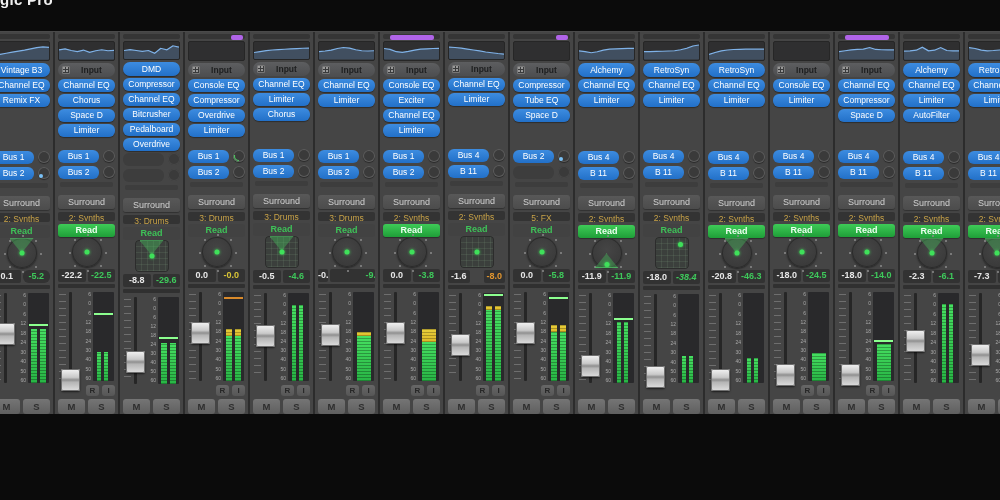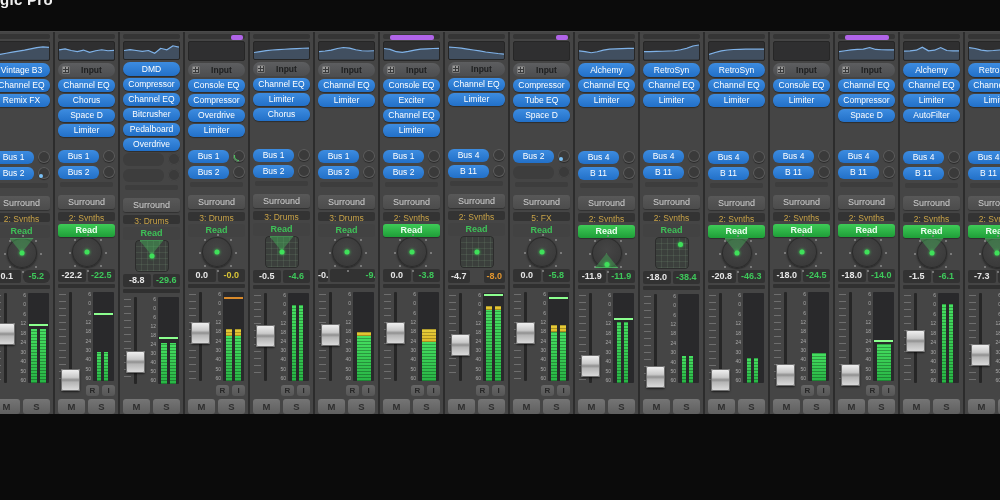--- a/index.html
+++ b/index.html
@@ -638,21 +638,21 @@
         <div class="emptysend"></div>
         <div class="surround">Surround</div>
         <div class="group">2: Synths</div>
         <div class="autom off">Read</div>
         <div class="panarea">
           <div class="sqpan">
             <div class="pdot center"></div>
           </div>
         </div>
         <div class="values">
-          <div class="vbox">-4.7</div>
+          <div class="vbox">-1.6</div>
           <div class="vbox" style="color: rgb(226, 150, 47); margin-left: 12px;">-8.0</div>
         </div>
         <div class="grlane"></div>
         <div class="faderzone">
           <div class="ruler"></div>
           <div class="ftrack"></div>
           <div class="fcap" style="top: 42.715px;"></div>
           <div class="scalecol">
             <div>6</div>
             <div>0</div>
@@ -851,21 +851,21 @@
         <div class="surround">Surround</div>
         <div class="group">2: Synths</div>
         <div class="autom off">Read</div>
         <div class="panarea">
           <div class="sqpan">
             <div class="pdot topright"></div>
           </div>
         </div>
         <div class="values">
           <div class="vbox">-18.0</div>
-          <div class="vbox" style="color: rgb(62, 201, 91);">-38.4</div>
+          <div class="vbox" style="color: rgb(62, 201, 91); font-style: italic;">-38.4</div>
         </div>
         <div class="grlane"></div>
         <div class="faderzone">
           <div class="ruler"></div>
           <div class="ftrack"></div>
           <div class="fcap" style="top: 74.42px;"></div>
           <div class="scalecol">
             <div>6</div>
             <div>0</div>
             <div>6</div>
@@ -1124,21 +1124,21 @@
         <div class="group">2: Synths</div>
         <div class="autom on">Read</div>
         <div class="panarea">
           <div class="knob">
             <div class="kdots"></div>
             <div class="wedge top"></div>
             <div class="pdot center"></div>
           </div>
         </div>
         <div class="values">
-          <div class="vbox">-1.5</div>
+          <div class="vbox">-2.3</div>
           <div class="vbox" style="color: rgb(62, 201, 91);">-6.1</div>
         </div>
         <div class="grlane"></div>
         <div class="faderzone">
           <div class="ruler"></div>
           <div class="ftrack"></div>
           <div class="fcap" style="top: 39.247px;"></div>
           <div class="scalecol">
             <div>6</div>
             <div>0</div>

